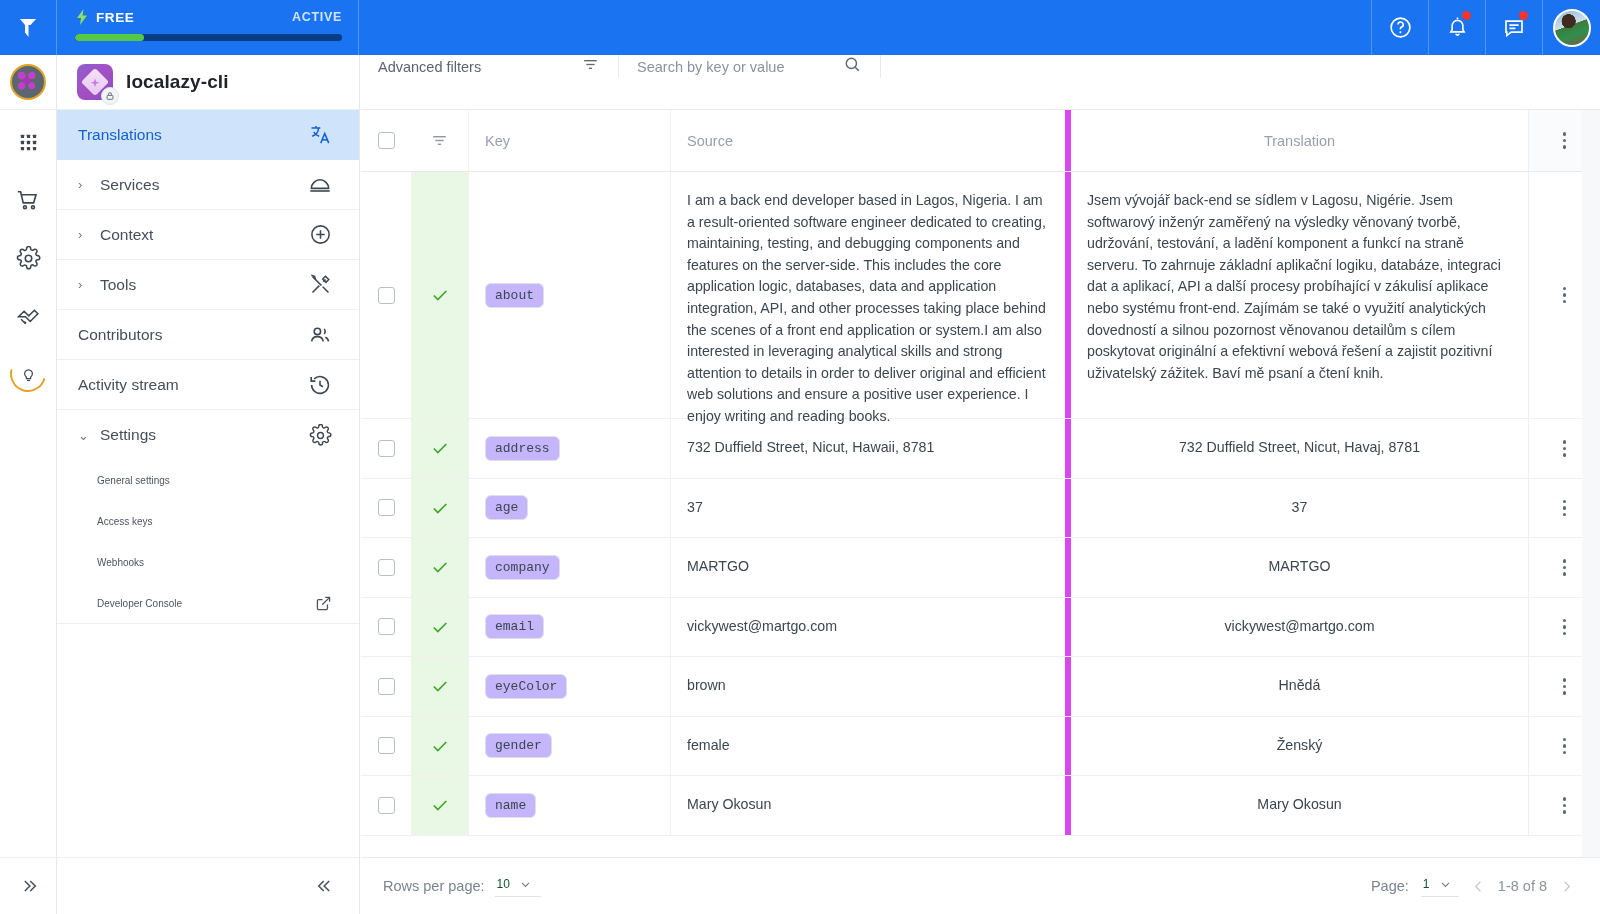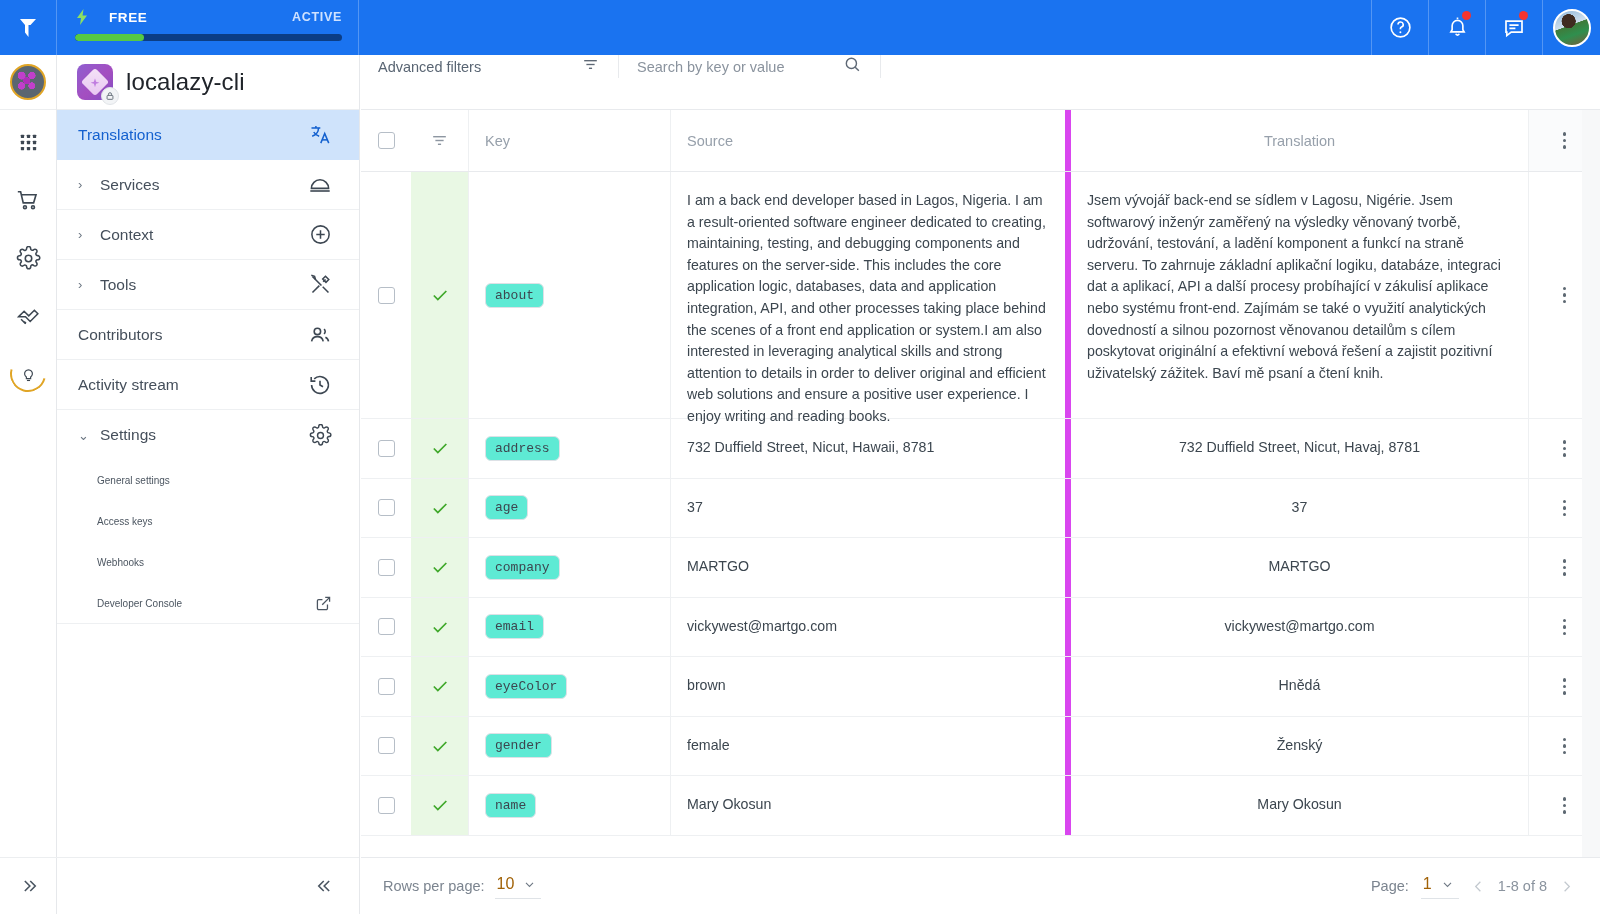--- a/index.html
+++ b/index.html
@@ -18,21 +18,21 @@
   }
   .topbar-logo {
     width: 57px; min-width: 57px; display: flex; align-items: center; justify-content: center;
     border-right: 1px solid rgba(255,255,255,0.25);
   }
   .plan-box {
     width: 302px; min-width: 302px; padding: 9px 16px 0 18px;
     border-right: 1px solid rgba(255,255,255,0.25);
   }
   .plan-row { display: flex; align-items: center; justify-content: space-between; }
-  .plan-left { display: flex; align-items: center; gap: 20px; }
+  .plan-left { display: flex; align-items: center; gap: 7px; }
   .plan-name {
     color: #ffffff; font-size: 13.5px; font-weight: bold; letter-spacing: .6px;
   }
   .plan-status {
     color: #cfe2ff; font-size: 12.5px; font-weight: bold; letter-spacing: .7px;
   }
   .plan-track {
     margin-top: 9px; height: 7px; border-radius: 4px; background: #0b3d85; overflow: hidden;
   }
   .plan-fill { height: 100%; background: #56c944; border-radius: 4px; }
@@ -109,21 +109,21 @@
   .proj-spark {
     width: 9px; height: 9px; transform: rotate(-45deg);
     background: #c07de0;
     clip-path: polygon(50% 0, 62% 38%, 100% 50%, 62% 62%, 50% 100%, 38% 62%, 0 50%, 38% 38%);
   }
   .proj-lock {
     position: absolute; right: -6px; bottom: -5px; width: 18px; height: 18px;
     border-radius: 50%; background: #f2f4f6; border: 1px solid #e1e4e8;
     display: flex; align-items: center; justify-content: center;
   }
-  .proj-name { font-size: 24px; color: #20242a; font-weight: normal; letter-spacing: .1px; }
+  .proj-name { font-size: 19px; color: #20242a; font-weight: bold; letter-spacing: .1px; }
 
   .nav-item {
     height: 50px; display: flex; align-items: center; justify-content: space-between;
     padding: 0 27px 0 21px; cursor: pointer; border-bottom: 1px solid #eef0f2;
     color: #454f5b; font-size: 15.5px;
   }
   .nav-item.active { background: #cfe3fb; color: #1461cf; border-bottom-color: transparent; }
   .nav-item.active .nav-label { color: #1461cf; }
   .nav-left { display: flex; align-items: center; gap: 10px; }
   .chev { color: #6b7682; font-size: 13px; width: 12px; display: inline-block; }
@@ -178,21 +178,21 @@
              border-left: 1px solid #eef0f2; cursor: pointer; }
   .thead .c-menu { background: #fafbfc; }
   .thead .c-check, .thead .c-flag, .thead .c-key, .thead .c-src, .thead .c-trn { align-items: center; }
   .th-label { color: #97a0ab; font-size: 14.5px; }
   .chk {
     width: 17px; height: 17px; border: 1px solid #b6bec7; border-radius: 3px; background: #fff; cursor: pointer;
   }
   .keychip {
     display: inline-block; border: 1px solid #dde1e6; border-radius: 6px;
     padding: 4px 9px; font-family: "Liberation Mono", monospace;
-    font-size: 13px; color: #3c464f; background: #5eead4; white-space: nowrap;
+    font-size: 13px; color: #3c464f; background: #c4b5fd; white-space: nowrap;
   }
   .cell-text { font-size: 14.2px; color: #3c464f; line-height: 21.6px; }
   .cell-text.long { padding: 16px 0; }
   .row-tall { height: 247px; }
   .row-tall .c-src, .row-tall .c-trn { align-items: flex-start; padding-top: 2px; }
   .row-norm { height: 59.5px; }
   .dots { display: flex; flex-direction: column; gap: 3px; align-items: center; }
   .dots i { width: 3.5px; height: 3.5px; border-radius: 50%; background: #5d6872; display: block; }
 
   
@@ -200,21 +200,21 @@
     position: absolute; left: 0; bottom: 0; width: 1239px; height: 57px;
     border-top: 1px solid #e8eaed; display: flex; align-items: center;
     padding: 0 26px 0 22px; background: #fff; text-align: center;
   }
   .pg-left { display: flex; align-items: center; gap: 10px; }
   .pg-label { color: #7b848f; font-size: 14.5px; }
   .pg-select {
     display: flex; align-items: center; gap: 9px; cursor: pointer;
     border-bottom: 1px solid #dfe3e7; padding: 2px 2px 5px 2px; min-width: 46px;
   }
-  .pg-value { color: #a16207; font-size: 16px; }
+  .pg-value { color: #14532d; font-size: 12px; }
   .pg-right { margin-left: auto; display: flex; align-items: center; gap: 12px; }
   .pg-range { color: #8a939e; font-size: 14.5px; }
   .pg-arrow { color: #c3c9cf; cursor: pointer; font-size: 15px; display: flex; align-items: center; }
   .scroll-gutter {
     position: absolute; right: 0; top: 55px; width: 18px; height: 747px; background: #f7f8f9;
   }
 </style>
 </head>
 <body>
 

